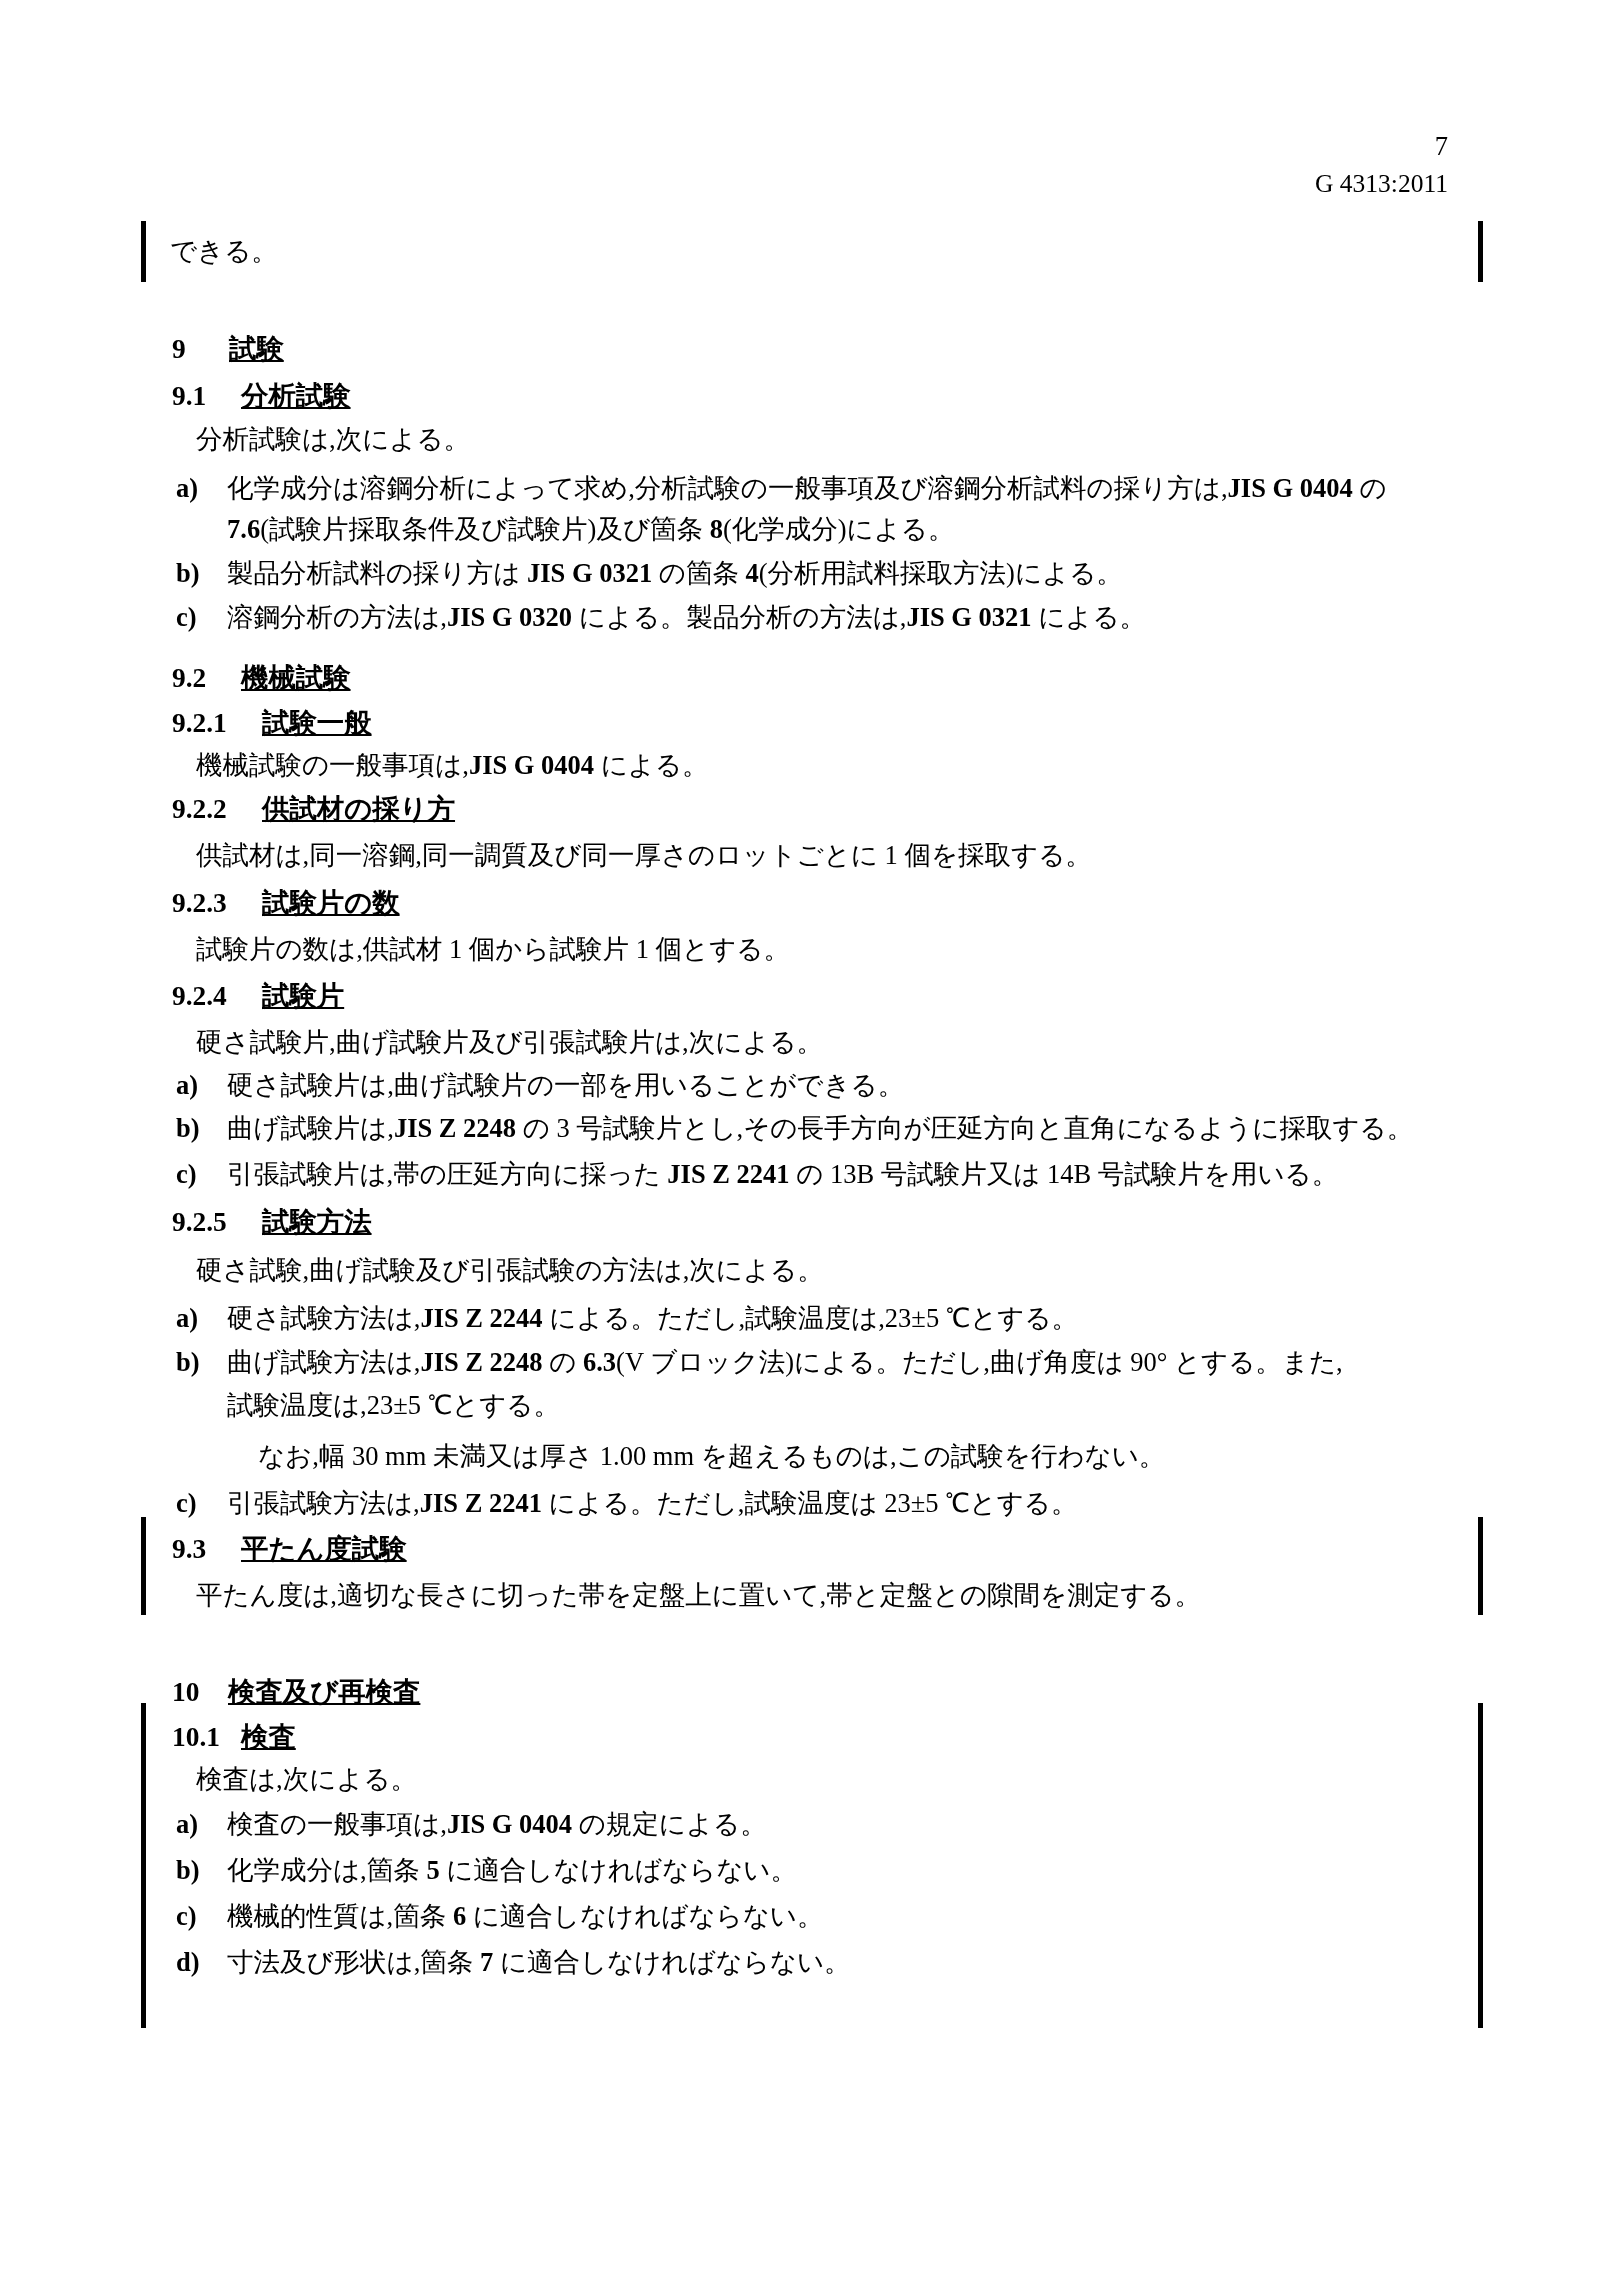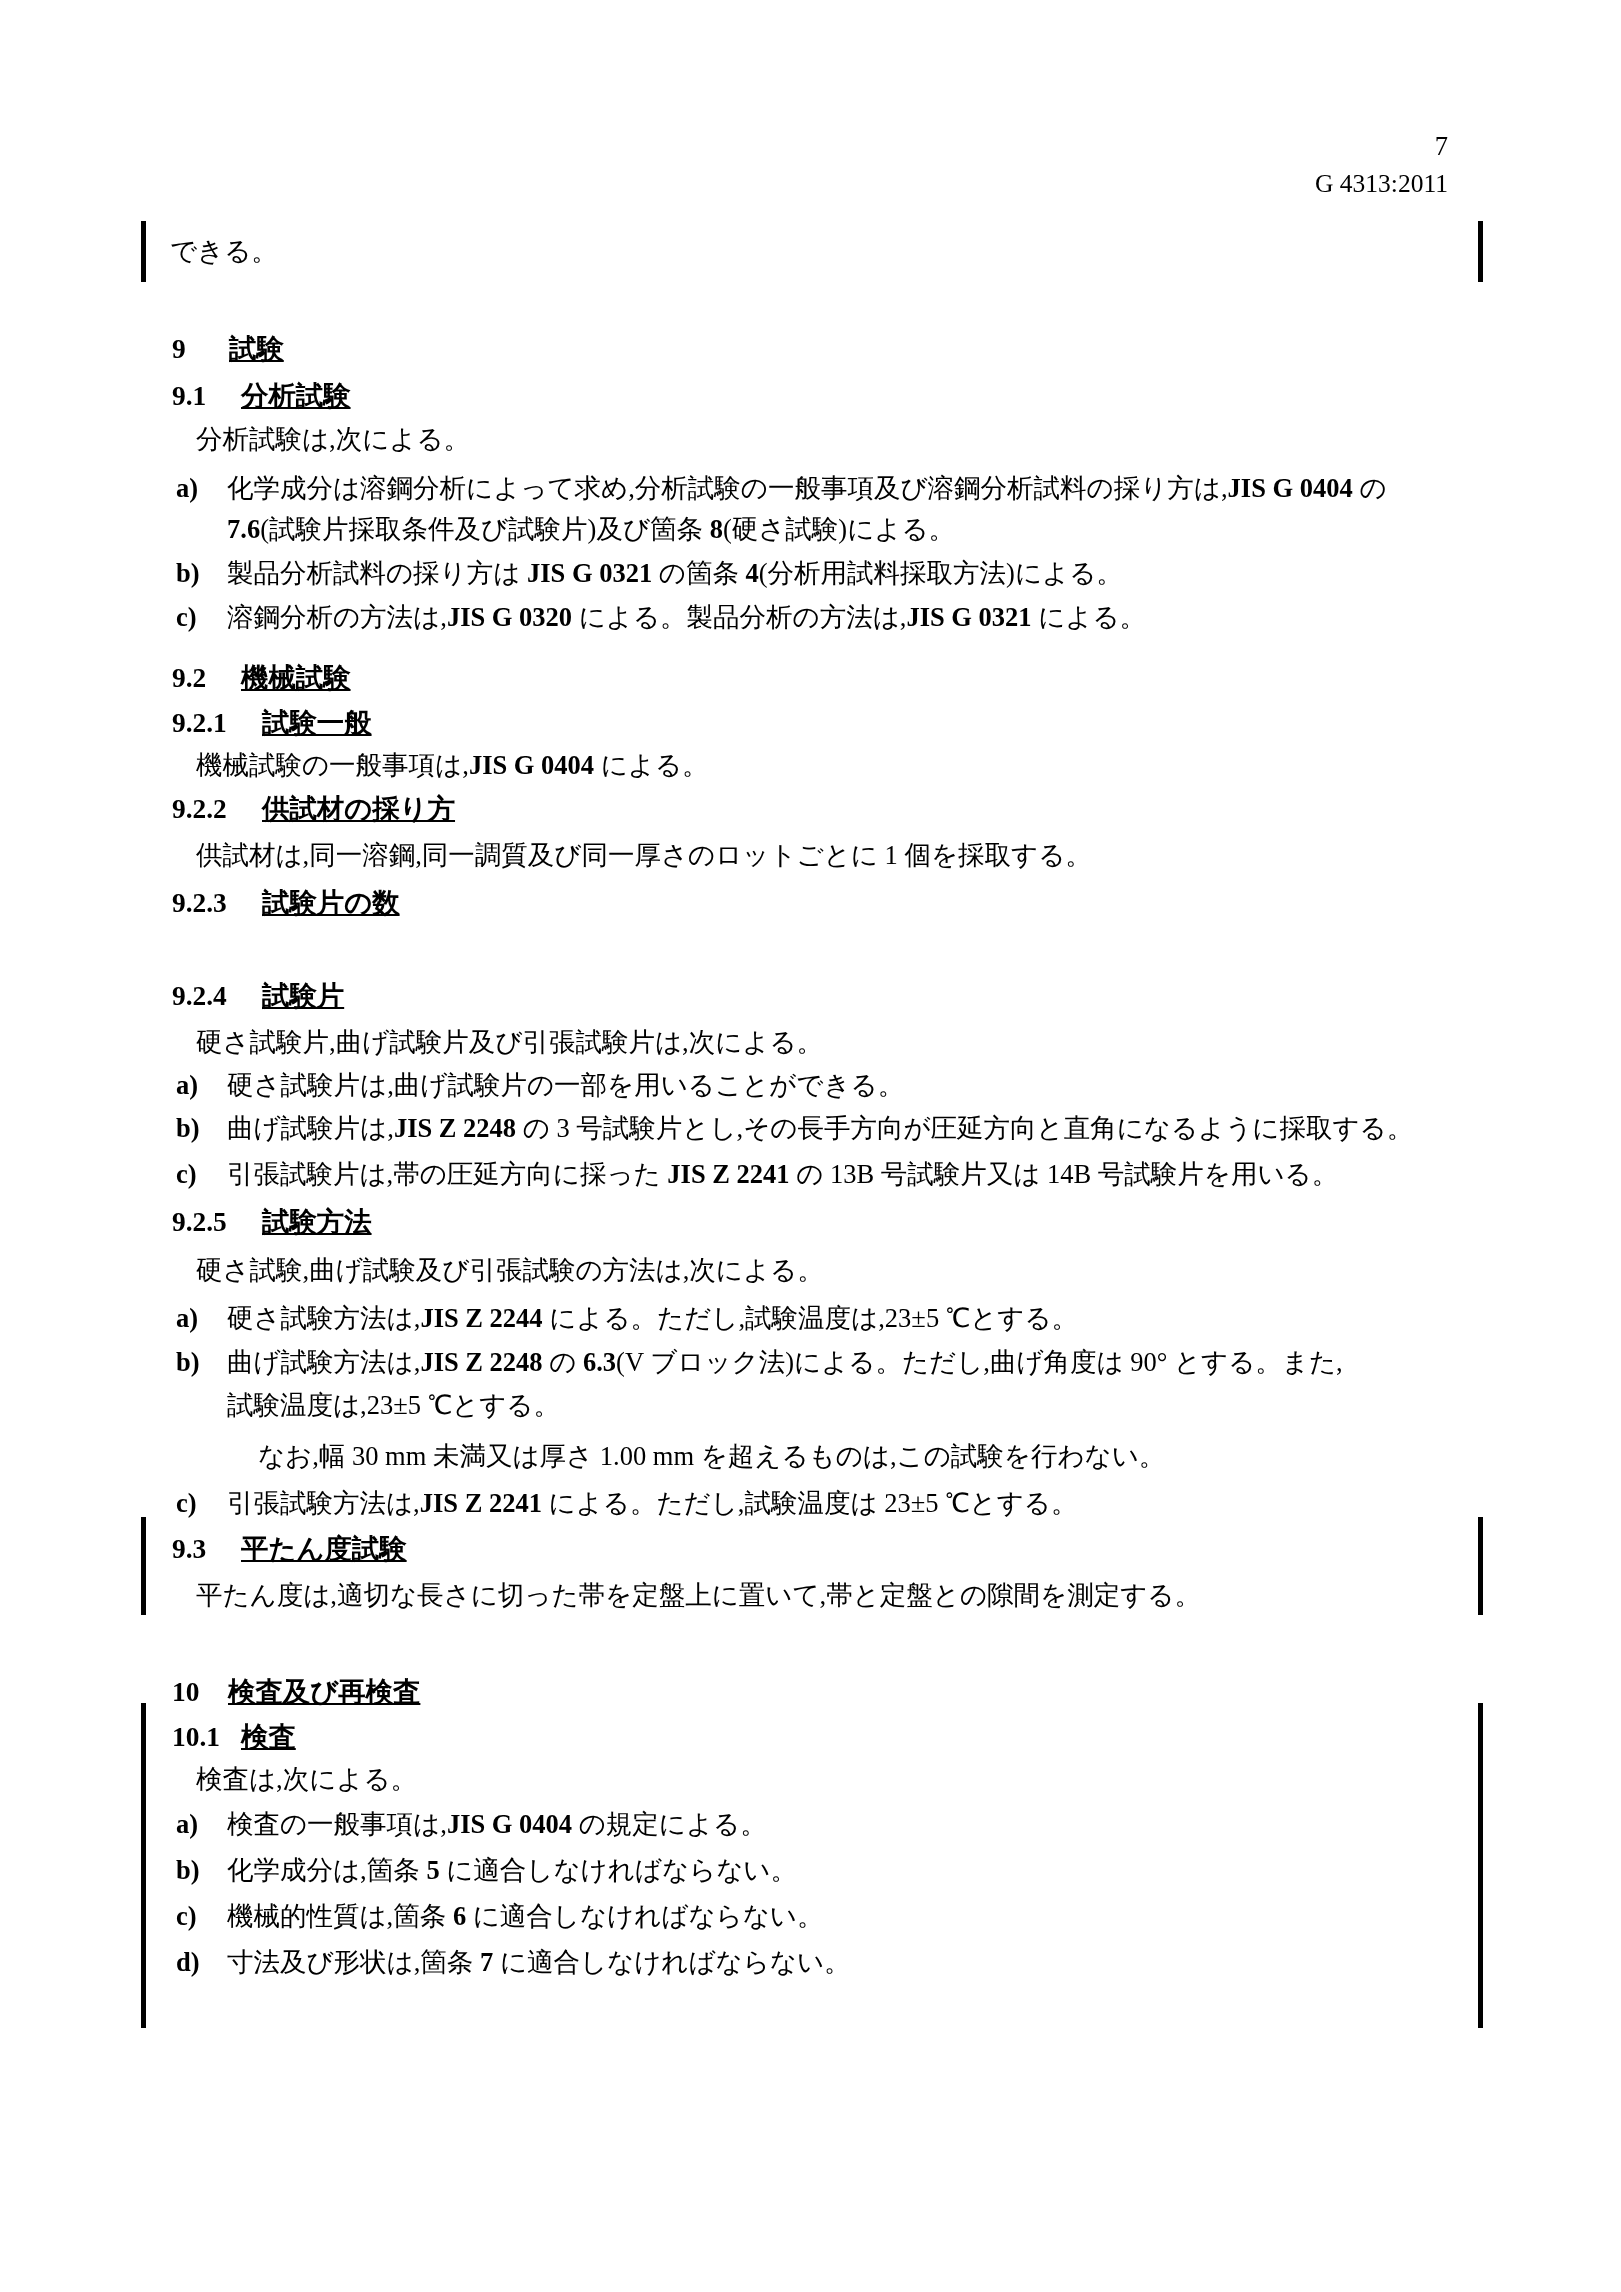--- a/index.html
+++ b/index.html
@@ -72,21 +72,21 @@
     <span class="num w58">9</span><span>試験</span>
   </div>
 
   <div class="line hline" style="top:380px;left:172px">
     <span class="num w70">9.1</span><span>分析試験</span>
   </div>
   <div class="line" style="top:424px;left:196px">分析試験は,次による。</div>
   <div class="line" style="top:473px;left:176px">
     <span class="marker">a)</span><span><span>化学成分は溶鋼分析によって求め,分析試験の一般事項及び溶鋼分析試料の採り方は,</span><span class="bl">JIS G 0404</span><span> の</span></span>
   </div>
-  <div class="line" style="top:514px;left:227px"><span class="bl">7.6</span><span>(試験片採取条件及び試験片)及び箇条 </span><span class="bl">8</span><span>(硬さ試験)による。</span></div>
+  <div class="line" style="top:514px;left:227px"><span class="bl">7.6</span><span>(試験片採取条件及び試験片)及び箇条 </span><span class="bl">8</span><span>(化学成分)による。</span></div>
   <div class="line" style="top:558px;left:176px">
     <span class="marker">b)</span><span><span>製品分析試料の採り方は </span><span class="bl">JIS G 0321</span><span> の箇条 </span><span class="bl">4</span><span>(分析用試料採取方法)による。</span></span>
   </div>
   <div class="line" style="top:602px;left:176px">
     <span class="marker">c)</span><span><span>溶鋼分析の方法は,</span><span class="bl">JIS G 0320</span><span> による。製品分析の方法は,</span><span class="bl">JIS G 0321</span><span> による。</span></span>
   </div>
 
   <div class="line hline" style="top:662px;left:172px">
     <span class="num w70">9.2</span><span>機械試験</span>
   </div>
@@ -97,20 +97,21 @@
   <div class="line" style="top:750px;left:196px"><span>機械試験の一般事項は,</span><span class="bl">JIS G 0404</span><span> による。</span></div>
 
   <div class="line hline" style="top:793px;left:172px">
     <span class="num w92">9.2.2</span><span>供試材の採り方</span>
   </div>
   <div class="line" style="top:840px;left:196px"><span>供試材は,同一溶鋼,同一調質及び同一厚さのロットごとに 1 個を採取する。</span></div>
 
   <div class="line hline" style="top:887px;left:172px">
     <span class="num w92">9.2.3</span><span>試験片の数</span>
   </div>
+  <div class="line" style="top:934px;left:196px"><span>試験片の数は,供試材 1 個から試験片 1 個とする。</span></div>
 
   <div class="line hline" style="top:980px;left:172px">
     <span class="num w92">9.2.4</span><span>試験片</span>
   </div>
   <div class="line" style="top:1070px;left:176px">
     <span class="marker">a)</span><span><span>硬さ試験片は,曲げ試験片の一部を用いることができる。</span></span>
   </div>
   <div class="line" style="top:1027px;left:196px">硬さ試験片,曲げ試験片及び引張試験片は,次による。</div>
   <div class="line" style="top:1113px;left:176px">
     <span class="marker">b)</span><span><span>曲げ試験片は,</span><span class="bl">JIS Z 2248</span><span> の 3 号試験片とし,その長手方向が圧延方向と直角になるように採取する。</span></span>

